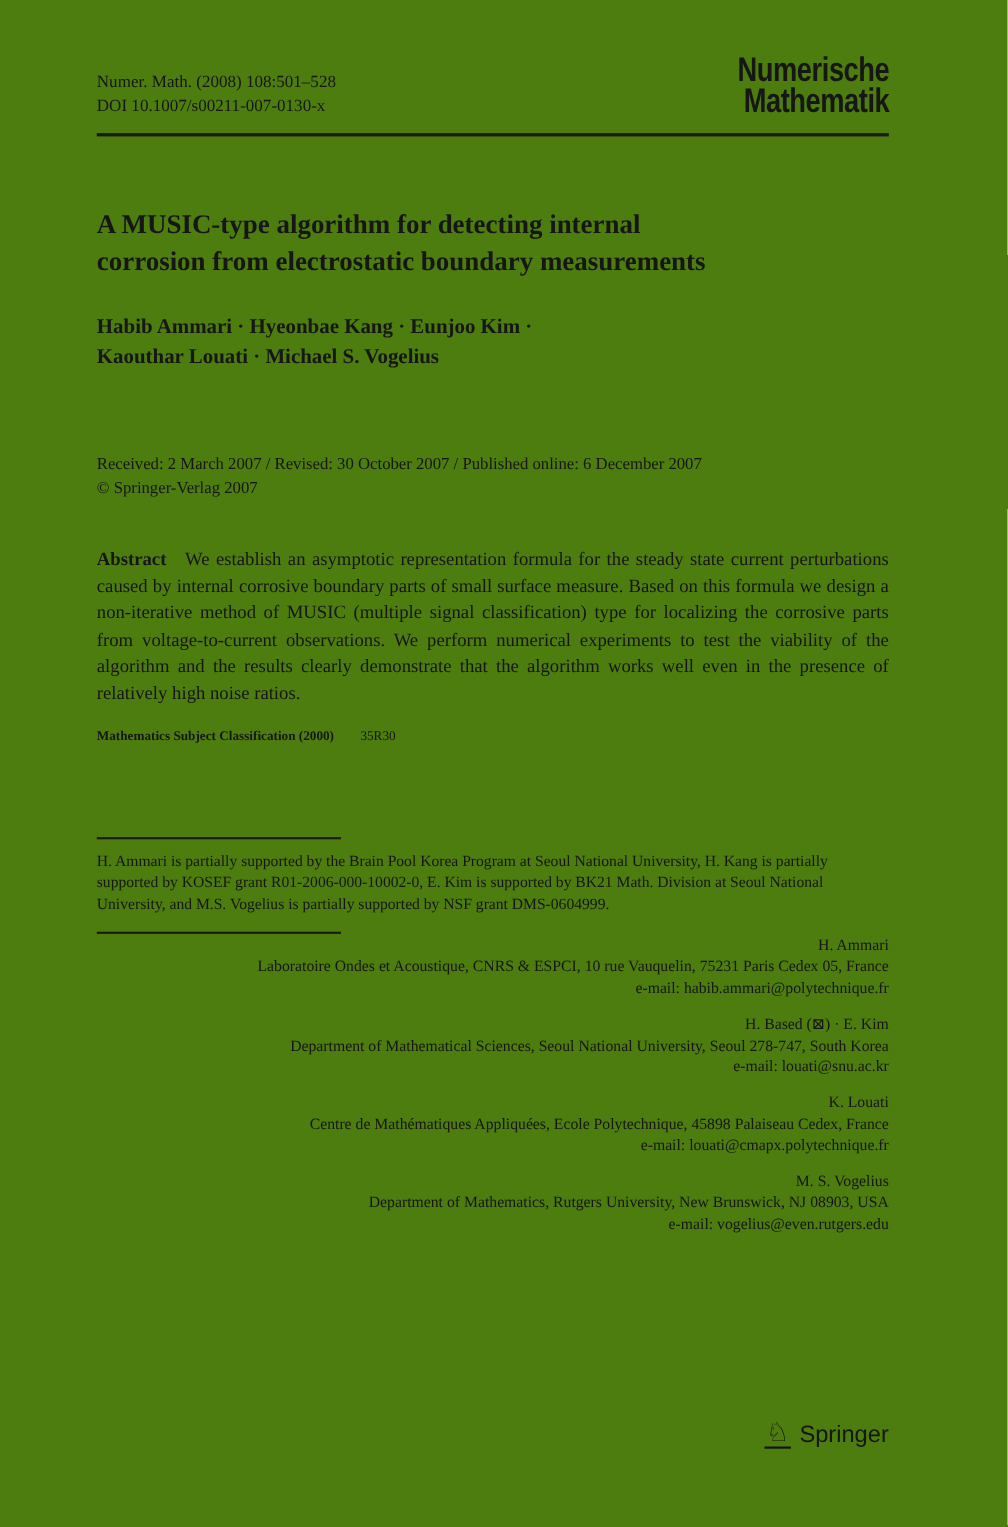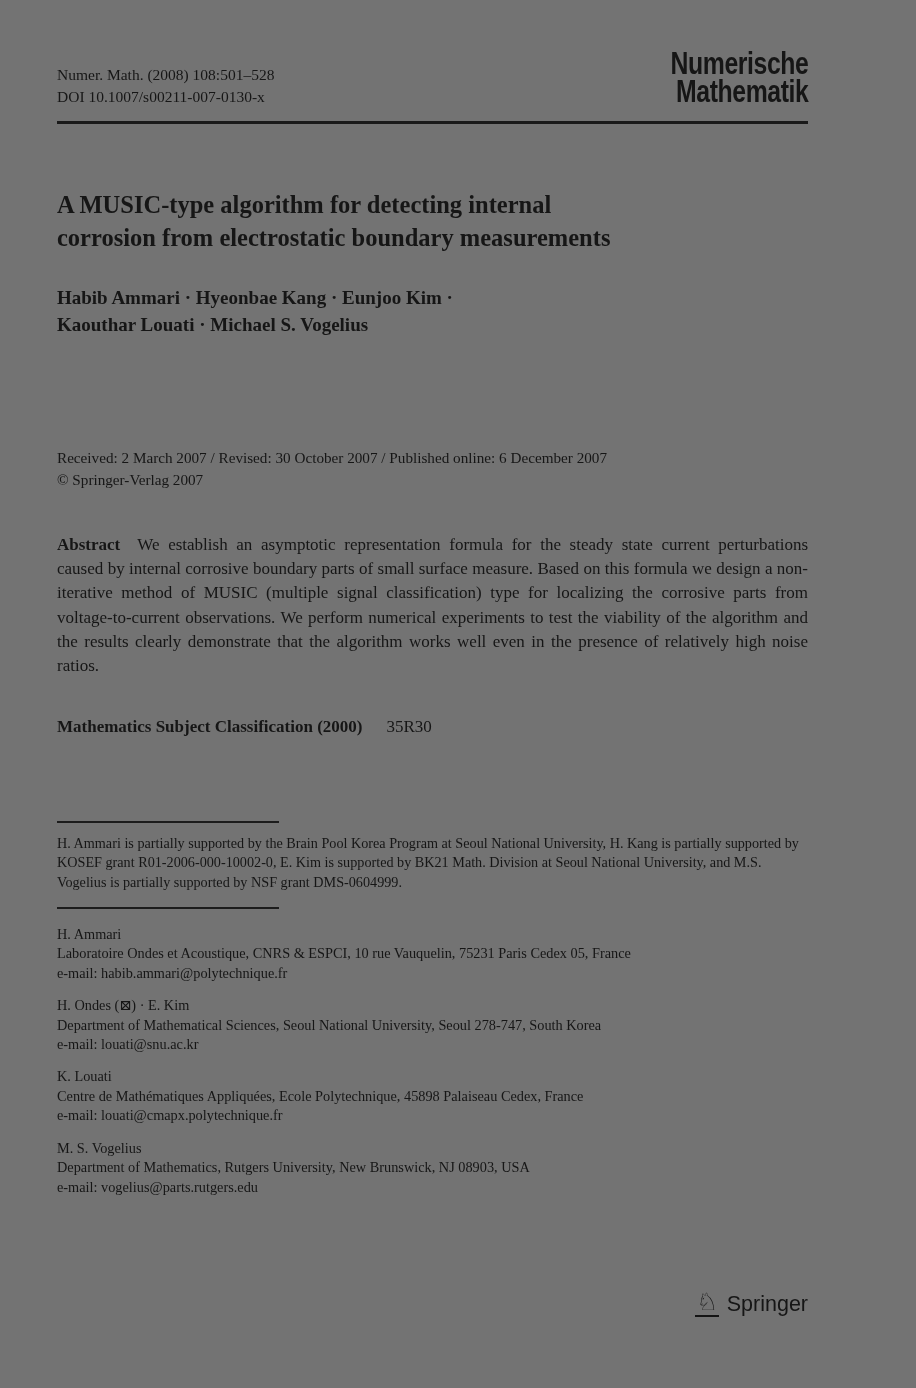--- a/index.html
+++ b/index.html
@@ -5,25 +5,25 @@
   html, body {
     margin: 0;
     padding: 0;
     background: #e8e8e8;
   }
   .page {
     position: relative;
     width: 916px;
     height: 1388px;
     margin: 0 auto;
-    background: #737373;
+    background: #4d7c0f;
     color: #161616;
     font-family: "Liberation Serif", "DejaVu Serif", serif;
     box-sizing: border-box;
-    padding: 50px 108px 0 57px;
+    padding: 50px 108px 0 88px;
     overflow: hidden;
   }
 
   
   .header-row {
     display: flex;
     justify-content: space-between;
     align-items: flex-start;
   }
   .header-meta {
@@ -60,42 +60,42 @@
   .author-line-group {
     margin-top: 31px;
     font-size: 19px;
     font-weight: 700;
     line-height: 1.42;
   }
   .author-line-group span { display: block; }
 
   
   .history {
-    margin-top: 108px;
+    margin-top: 72px;
     font-size: 15.2px;
     line-height: 1.45;
   }
   .history span { display: block; }
 
   
   .abstract {
     margin-top: 42px;
     font-size: 17px;
     line-height: 1.42;
     text-align: justify;
   }
   .abstract .label {
     font-weight: 700;
     margin-right: 17px;
   }
 
   
   .msc {
-    margin-top: 39px;
-    font-size: 17px;
+    margin-top: 20px;
+    font-size: 12px;
   }
   .msc .label {
     font-weight: 700;
     margin-right: 24px;
   }
 
   
   .fn-rule {
     margin-top: 84px;
     width: 222px;
@@ -107,21 +107,22 @@
     width: 222px;
     height: 2px;
     background: #1c1c1c;
   }
   .funding {
     margin-top: 11px;
     font-size: 14.2px;
     line-height: 1.38;
   }
   .affiliations {
-    margin-top: 16px;
+    margin-top: 2px;
+    text-align: right;
   }
   .aff-block {
     margin-bottom: 13px;
     font-size: 14.3px;
     line-height: 1.36;
   }
   .aff-block span { display: block; }
 
   
   .publisher {
@@ -189,33 +190,33 @@
   <p class="funding">H. Ammari is partially supported by the Brain Pool Korea Program at Seoul National University, H. Kang is partially supported by KOSEF grant R01-2006-000-10002-0, E. Kim is supported by BK21 Math. Division at Seoul National University, and M.S. Vogelius is partially supported by NSF grant DMS-0604999.</p>
   <div class="fn-rule-2"></div>
 
   <div class="affiliations">
     <div class="aff-block">
       <span>H. Ammari</span>
       <span>Laboratoire Ondes et Acoustique, CNRS &amp; ESPCI, 10 rue Vauquelin, 75231 Paris Cedex 05, France</span>
       <span>e-mail: habib.ammari@polytechnique.fr</span>
     </div>
     <div class="aff-block">
-      <span>H. Ondes (⊠) · E. Kim</span>
+      <span>H. Based (⊠) · E. Kim</span>
       <span>Department of Mathematical Sciences, Seoul National University, Seoul 278-747, South Korea</span>
       <span>e-mail: louati@snu.ac.kr</span>
     </div>
     <div class="aff-block">
       <span>K. Louati</span>
       <span>Centre de Mathématiques Appliquées, Ecole Polytechnique, 45898 Palaiseau Cedex, France</span>
       <span>e-mail: louati@cmapx.polytechnique.fr</span>
     </div>
     <div class="aff-block">
       <span>M. S. Vogelius</span>
       <span>Department of Mathematics, Rutgers University, New Brunswick, NJ 08903, USA</span>
-      <span>e-mail: vogelius@parts.rutgers.edu</span>
+      <span>e-mail: vogelius@even.rutgers.edu</span>
     </div>
   </div>
 
   <div class="publisher">
     <span class="knight">♘</span>
     <span class="publisher-name">Springer</span>
   </div>
 
 </div>
 

